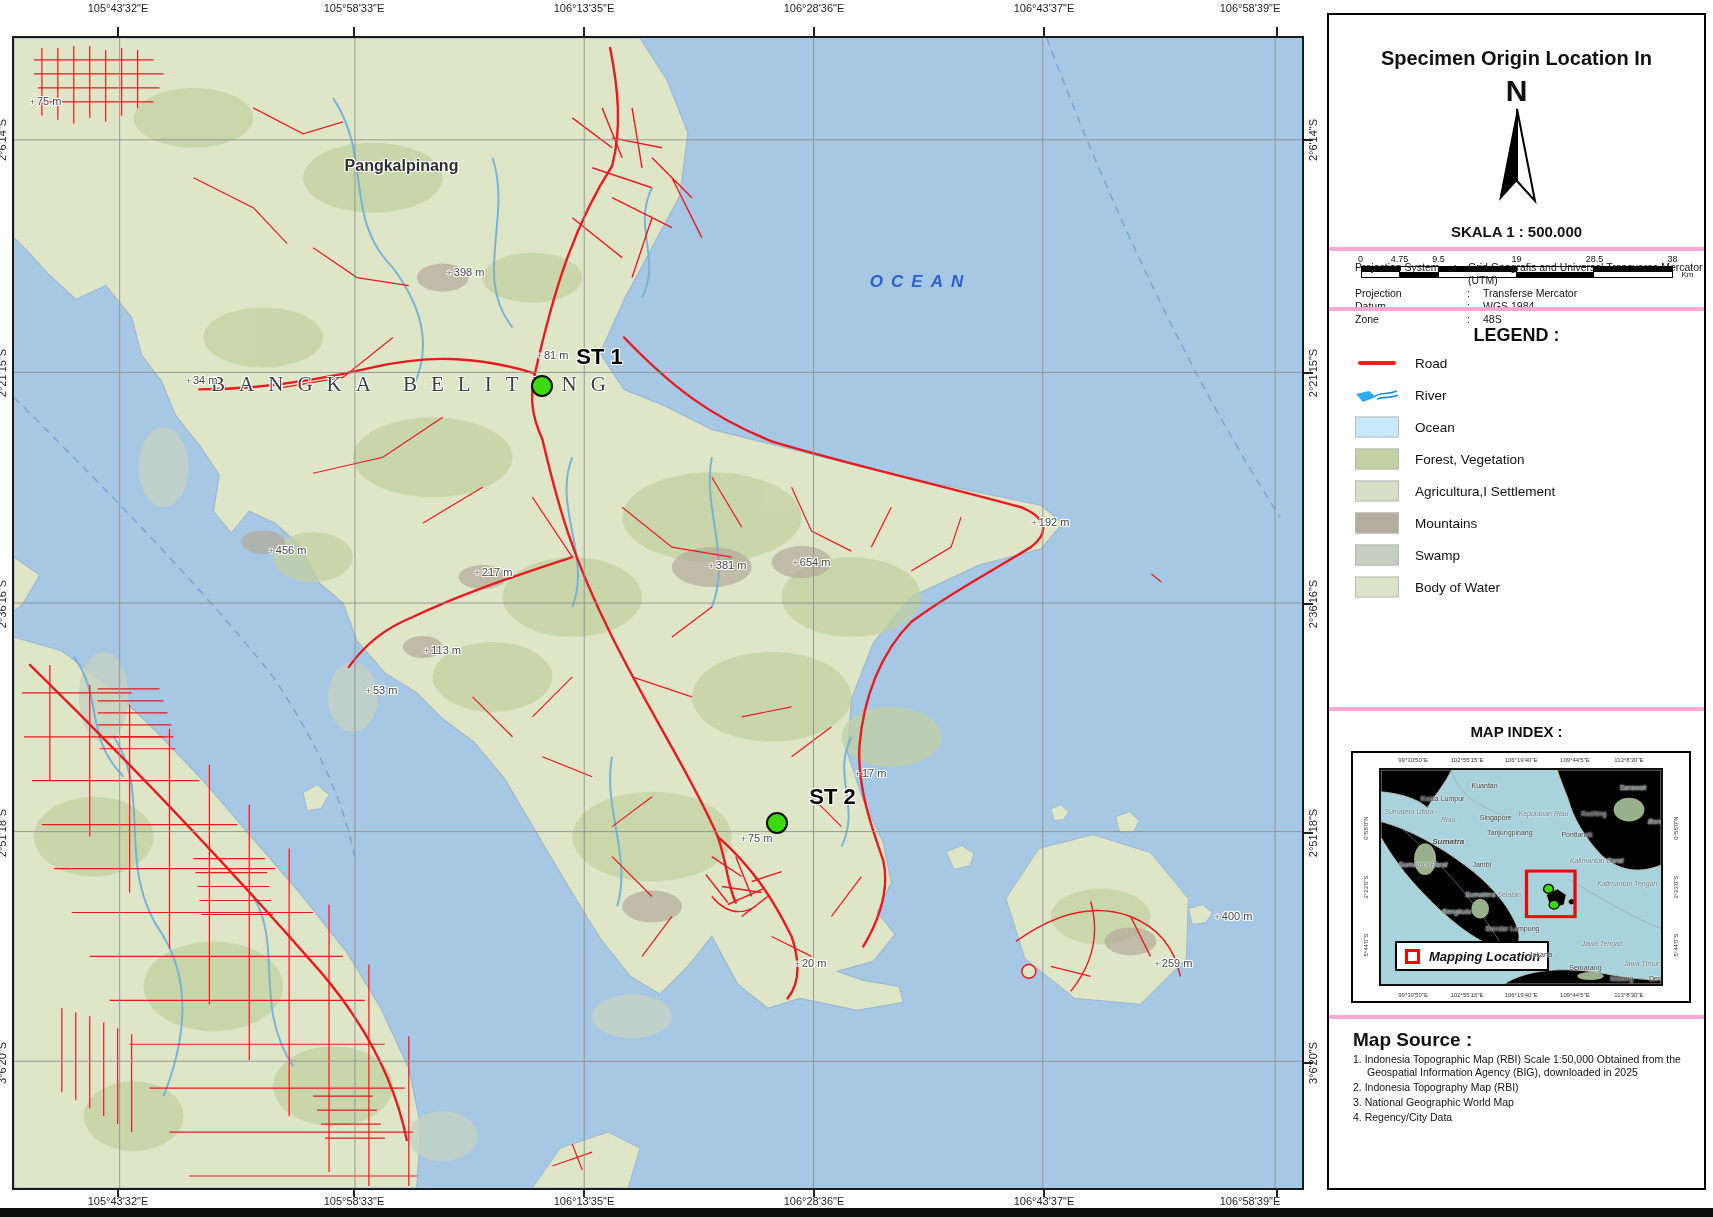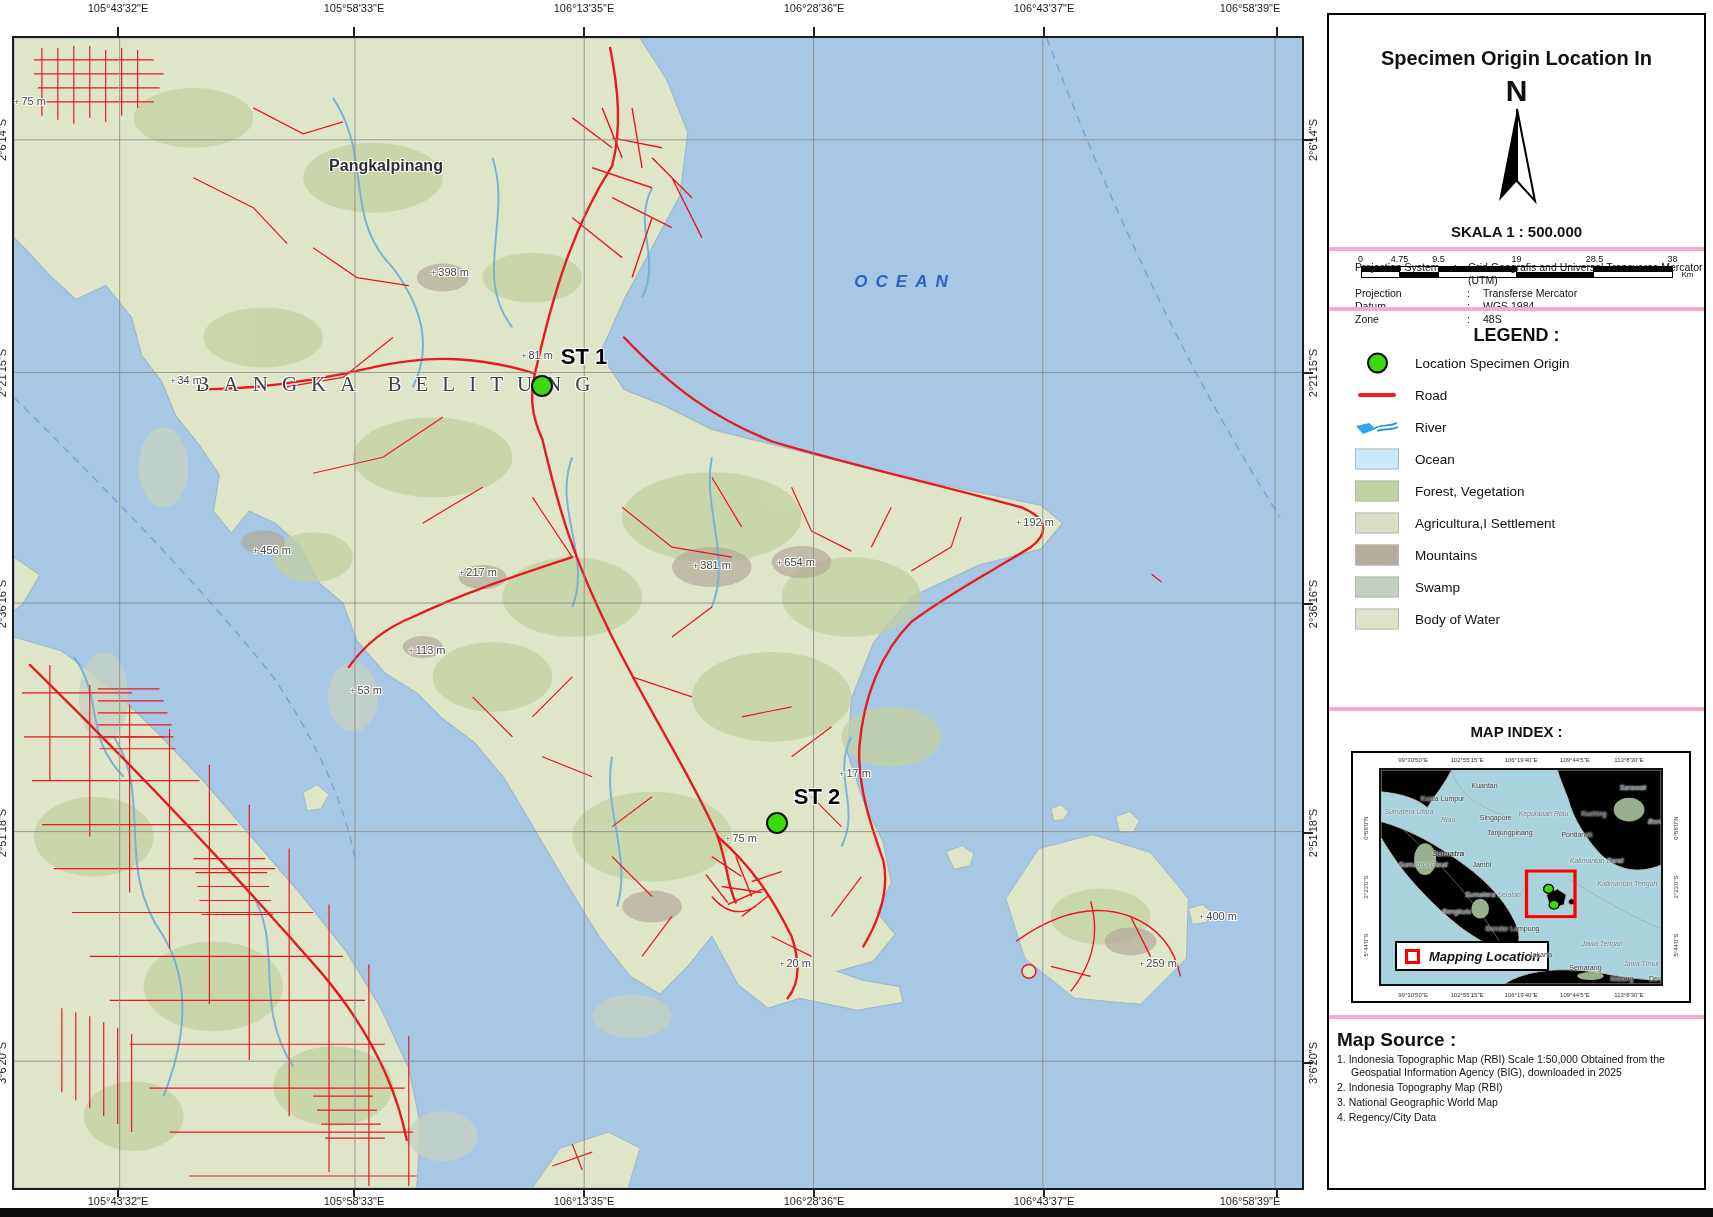--- a/index.html
+++ b/index.html
@@ -7,21 +7,21 @@
          font-family:"Liberation Sans", sans-serif;color:#111;}
   
   #map-frame{position:absolute;left:12px;top:36px;width:1292px;height:1154px;
              border:2px solid #1b1b1b;box-sizing:border-box;background:var(--ocean);}
   #map-frame svg{display:block;width:100%;height:100%;}
   .coord{position:absolute;font-size:11px;color:#1c1c1c;white-space:nowrap;transform:translateX(-50%);}
   .coord.rot{transform:translate(-50%,-50%) rotate(-90deg);}
   .tickv{position:absolute;width:2px;height:9px;background:#222;transform:translateX(-50%);}
   .tickh{position:absolute;width:9px;height:2px;background:#222;transform:translateY(-50%);}
   .halo{text-shadow:-1px -1px 0 #fff,1px -1px 0 #fff,-1px 1px 0 #fff,1px 1px 0 #fff,0 1px 0 #fff,0 -1px 0 #fff;}
-  .lbl{position:absolute;transform:translate(-50%,-50%);white-space:nowrap;}
+  .lbl{position:absolute;transform:translate(-50%,-50%);white-space:nowrap;padding-left:31px;}
   .lbl-city{font-size:16px;font-weight:bold;color:#2e2e2e;}
   .lbl-ocean{font-size:17px;font-weight:bold;font-style:italic;color:#2d62c4;letter-spacing:8px;}
   .lbl-province{font-family:"Liberation Serif", serif;font-size:21px;color:#3f3f3f;letter-spacing:14px;}
   .lbl-elev{font-size:11px;color:#474747;}
   .lbl-elev .cross{color:#5a5a5a;font-size:9px;margin-right:2px;}
   .lbl-station{font-size:22px;font-weight:bold;color:#000000;}
   .station-dot{position:absolute;width:22px;height:22px;border-radius:50%;
                background:var(--station);border:2px solid #0d0d0d;box-sizing:border-box;
                transform:translate(-50%,-50%);}
   #bottom-bar{position:absolute;left:0;top:1208px;width:1713px;height:9px;background:#0e0e0e;}
@@ -63,26 +63,26 @@
   #sec-index{height:308px;}
   #index-heading{text-align:center;font-size:15px;font-weight:bold;padding-top:12px;}
   #inset-outer{position:absolute;left:22px;top:40px;width:336px;height:248px;border:2px solid #000;background:#fff;}
   #inset-map{position:absolute;left:26px;top:15px;right:26px;bottom:15px;border:2px solid #111;background:var(--inset-ocean);overflow:hidden;}
   #inset-map svg{position:absolute;left:0;top:0;width:100%;height:100%;}
   .icoord{position:absolute;font-size:6px;color:#333;transform:translateX(-50%);white-space:nowrap;}
   .icoord.rot{transform:translate(-50%,-50%) rotate(-90deg);}
   .iplace{position:absolute;transform:translate(-50%,-50%);white-space:nowrap;font-size:7px;color:#3c3c3c;
           text-shadow:0 0 2px #fff,0 0 2px #fff;}
   .iplace.region{font-style:italic;color:#6a7b80;}
-  .iplace.bold{font-style:italic;font-weight:bold;font-size:8px;color:#444;margin-top:12px;}
+  .iplace.bold{font-style:italic;font-weight:bold;font-size:8px;color:#444;}
   #maploc-box{position:absolute;left:5%;bottom:6%;width:55%;height:14%;background:#fff;border:2px solid #000;
               display:flex;align-items:center;gap:9px;padding-left:8px;box-sizing:border-box;}
   #maploc-sq{width:15px;height:15px;background:#fff;border:3px solid var(--accent-red);box-sizing:border-box;}
   #maploc-label{font-size:13px;font-weight:bold;font-style:italic;}
-  #sec-source{height:111px;padding:10px 14px 0 8px;}
+  #sec-source{height:111px;padding:10px 14px 0 24px;}
   #source-heading{font-size:19px;font-weight:bold;}
   .src-item{font-size:10.5px;line-height:13px;color:#111;margin-top:2px;padding-left:14px;text-indent:-14px;width:336px;}
 </style>
 </head>
 <body>
 
 <div id="stage">
 
   <div id="map-frame">
     <svg viewBox="0 0 1292 1152" preserveAspectRatio="none">
@@ -297,26 +297,20 @@
         <div class="prow">
           <div class="pl">Zone</div>
           <div class="pc">:</div>
           <div class="pv">48S</div>
         </div>
       </div>
 
     <div class="sec" id="sec-legend">
       <div id="legend-heading">LEGEND :</div>
       <div id="legend-items">
-          <div class="leg-row">
-            <div class="leg-sym">
-              <div class="sym-point" style="background: rgb(59, 218, 14);"></div>
-            </div>
-            <div class="leg-label">Location Specimen Origin</div>
-          </div>
           <div class="leg-row">
             <div class="leg-sym">
               <div class="sym-line" style="background: rgb(255, 26, 26);"></div>
             </div>
             <div class="leg-label">Road</div>
           </div>
           <div class="leg-row">
             <div class="leg-sym">
               <div class="sym-river">
                 <svg width="44" height="22" viewBox="0 0 44 22">

